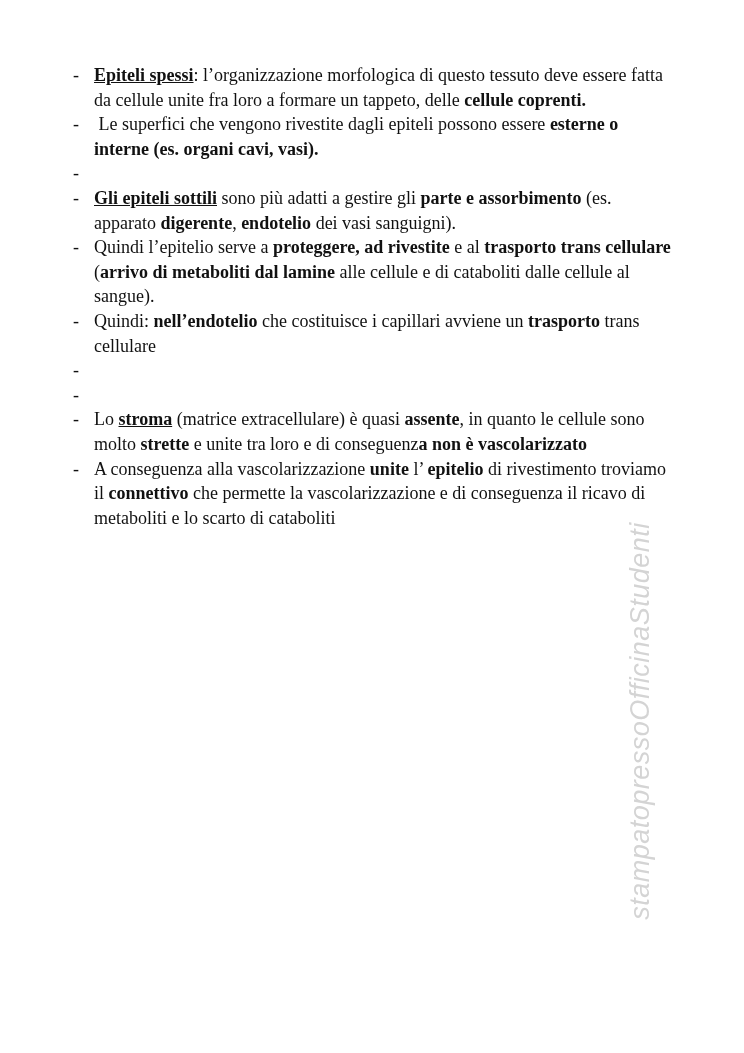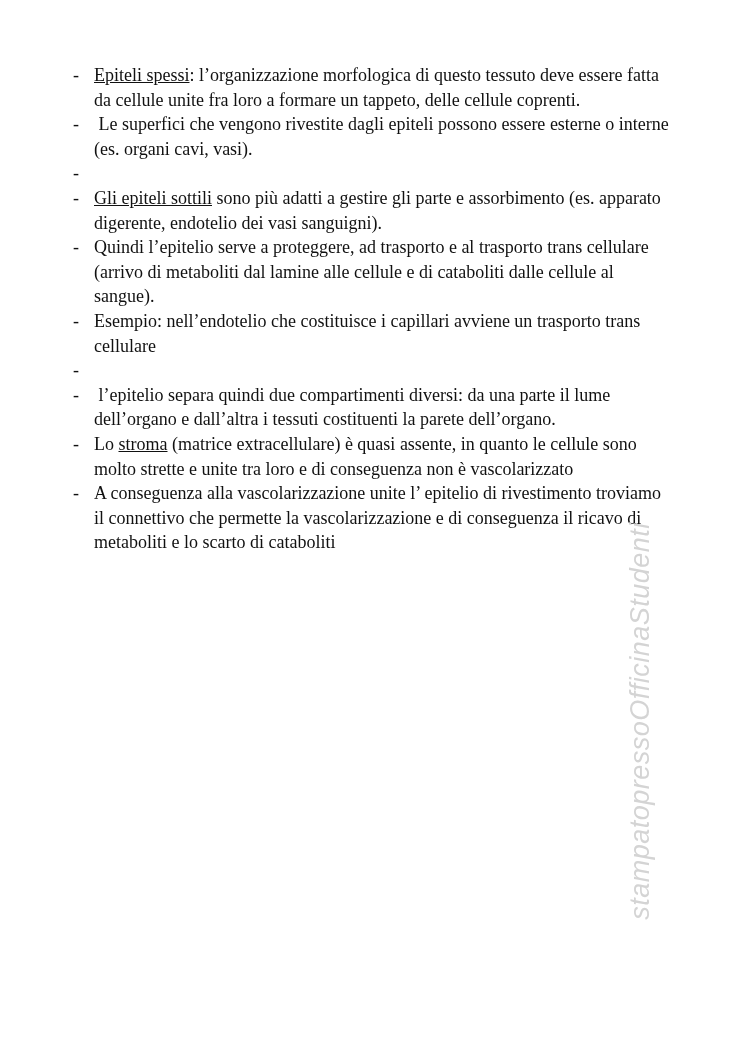--- a/index.html
+++ b/index.html
@@ -27,21 +27,21 @@
     display: flex;
     align-items: flex-start;
   }
   .dash {
     flex: 0 0 21px;
     width: 21px;
   }
   .txt {
     width: 580px;
   }
-  .txt .b  { font-weight: 400; }
+  .txt .b  { font-weight: 700; }
   .txt .u  { text-decoration: underline; }
   .watermark {
     position: absolute;
     top: 721px;
     left: 640px;
     transform: translate(-50%, -50%) rotate(-90deg);
     white-space: nowrap;
     font-family: "Liberation Sans", sans-serif;
     font-style: italic;
     font-size: 27px;
@@ -65,32 +65,31 @@
       </li>
       <li>
         <span class="dash">-</span>
       </li>
       <li>
         <span class="dash">-</span>
         <span class="txt"><span class="b u">Gli epiteli sottili</span><span> sono più adatti a gestire gli </span><span class="b">parte e assorbimento</span><span> (es. apparato </span><span class="b">digerente</span><span>, </span><span class="b">endotelio</span><span> dei vasi sanguigni).</span></span>
       </li>
       <li>
         <span class="dash">-</span>
-        <span class="txt"><span>Quindi l’epitelio serve a </span><span class="b">proteggere, ad trasporto</span><span> e al </span><span class="b">trasporto trans cellulare</span><span> (</span><span class="b">arrivo di metaboliti dal lamine</span><span> alle cellule e di cataboliti dalle cellule al sangue).</span></span>
+        <span class="txt"><span>Quindi l’epitelio serve a </span><span class="b">proteggere, ad rivestite</span><span> e al </span><span class="b">trasporto trans cellulare</span><span> (</span><span class="b">arrivo di metaboliti dal lamine</span><span> alle cellule e di cataboliti dalle cellule al sangue).</span></span>
       </li>
       <li>
         <span class="dash">-</span>
-        <span class="txt"><span>Esempio: </span><span class="b">nell’endotelio</span><span> che costituisce i capillari avviene un </span><span class="b">trasporto</span><span> trans cellulare</span></span>
+        <span class="txt"><span>Quindi: </span><span class="b">nell’endotelio</span><span> che costituisce i capillari avviene un </span><span class="b">trasporto</span><span> trans cellulare</span></span>
       </li>
       <li>
         <span class="dash">-</span>
       </li>
       <li>
         <span class="dash">-</span>
-        <span class="txt"><span>&nbsp;l’epitelio </span><span class="b">separa</span><span> quindi due compartimenti diversi: da una parte il </span><span class="b">lume</span><span> dell’organo e dall’altra i </span><span class="b">tessuti costituenti la parete dell’organo</span><span>.</span></span>
       </li>
       <li>
         <span class="dash">-</span>
         <span class="txt"><span>Lo </span><span class="b u">stroma</span><span> (matrice extracellulare) è quasi </span><span class="b">assente</span><span>, in quanto le cellule sono molto </span><span class="b">strette</span><span> e unite tra loro e di conseguenz</span><span class="b">a non è vascolarizzato</span></span>
       </li>
       <li>
         <span class="dash">-</span>
         <span class="txt"><span>A conseguenza alla vascolarizzazione </span><span class="b">unite</span><span> l’ </span><span class="b">epitelio</span><span> di rivestimento troviamo il </span><span class="b">connettivo</span><span> che permette la vascolarizzazione e di conseguenza il ricavo di metaboliti e lo scarto di cataboliti</span></span>
       </li>
     </ul>

